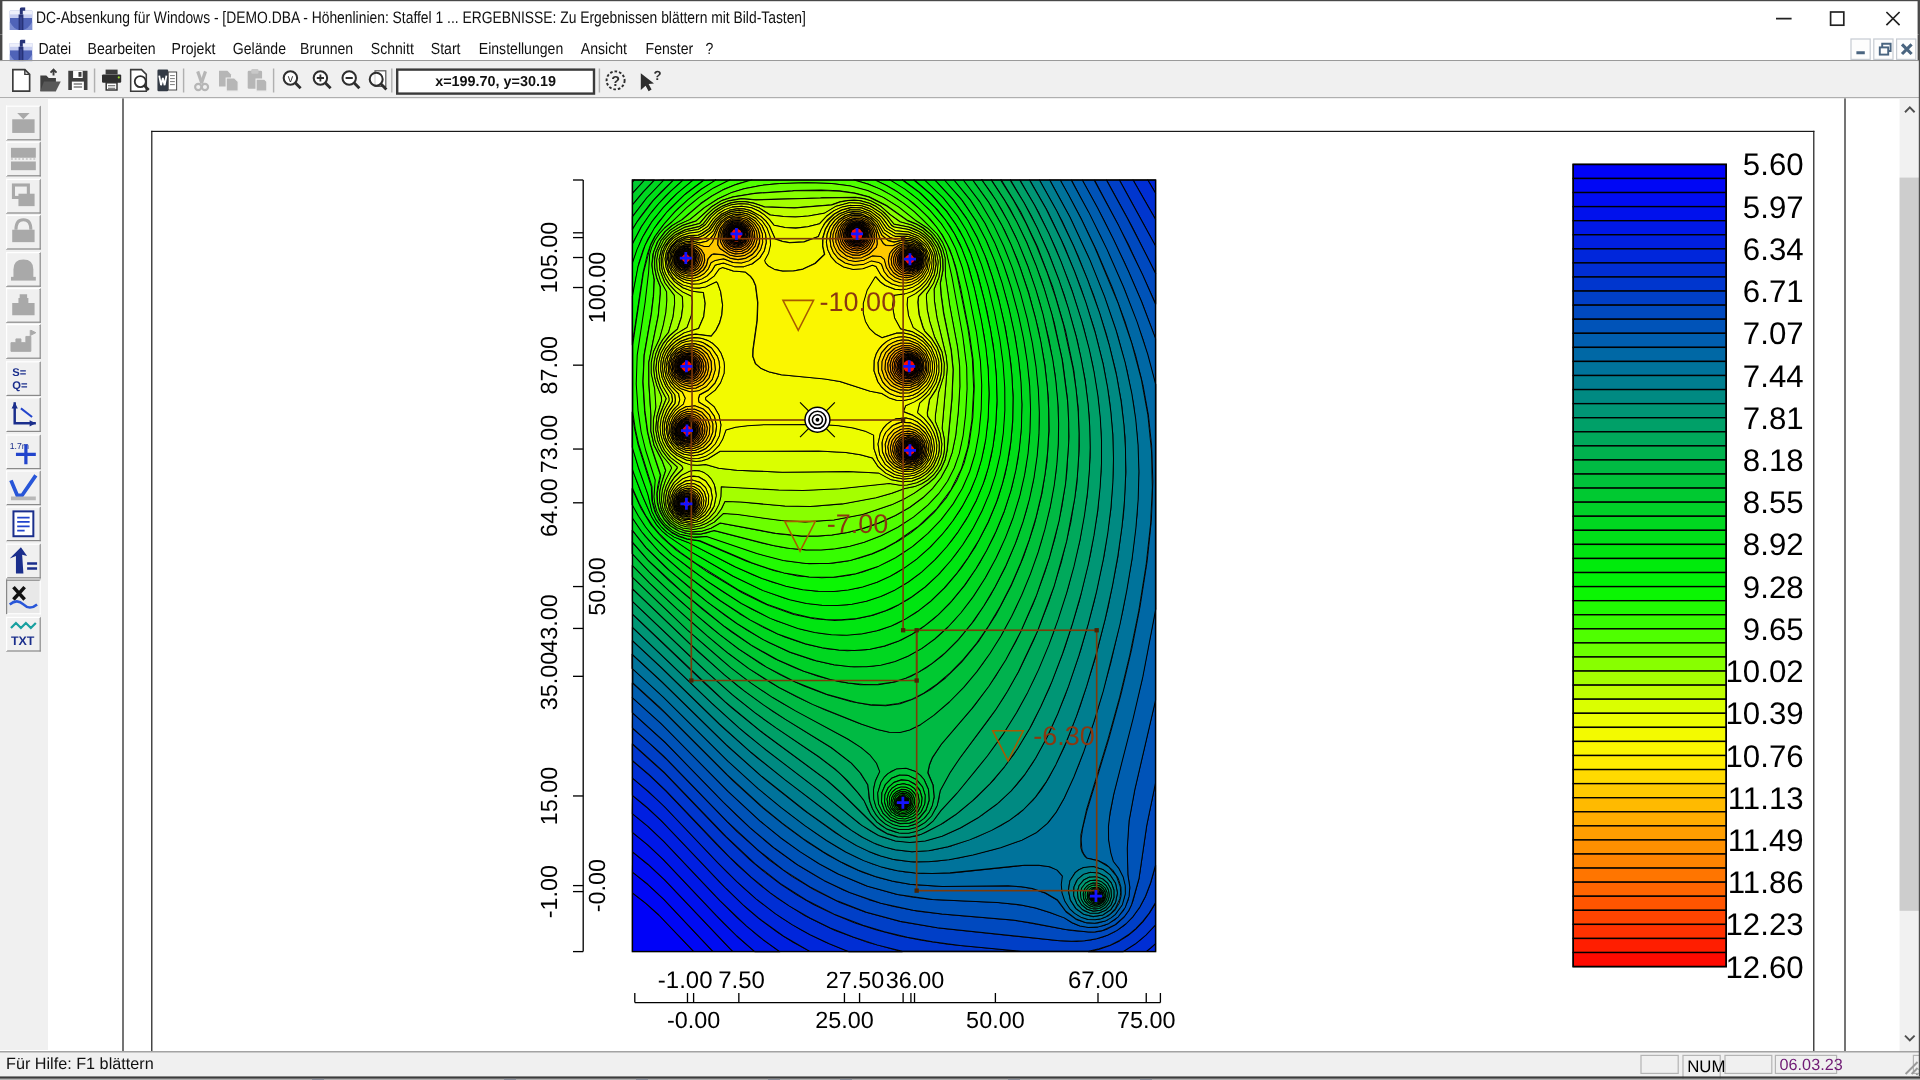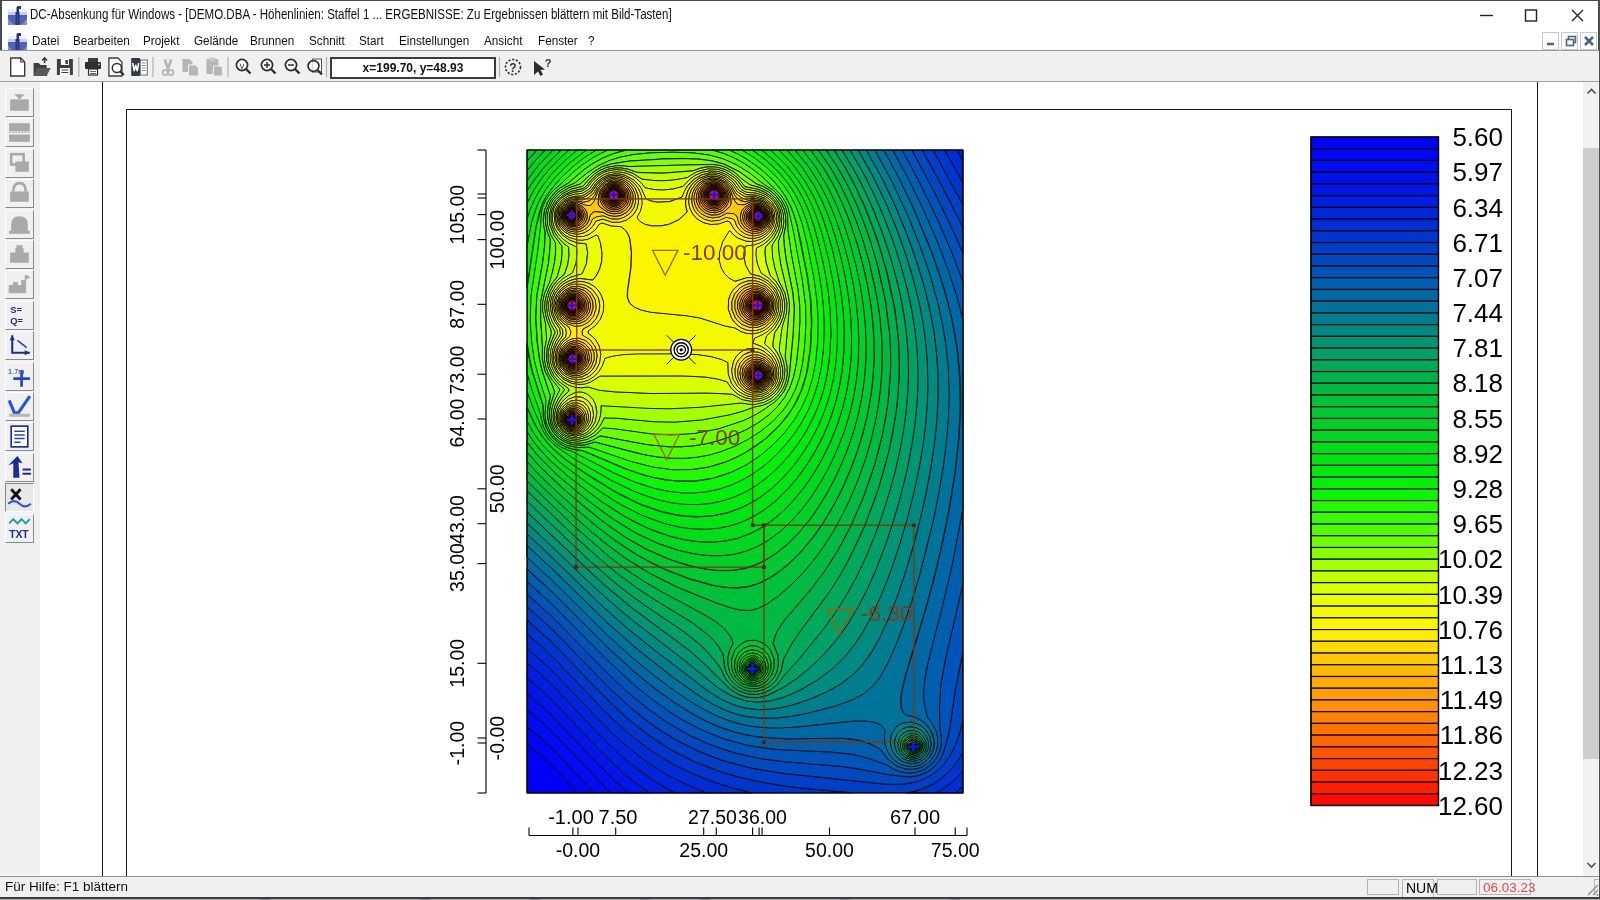--- a/index.html
+++ b/index.html
@@ -125,21 +125,21 @@
       <circle cx="-1" cy="-2" r="5.6" fill="#fff" stroke="#2e2e2e" stroke-width="1.7"></circle>
       <path d="M-4 -2 H2" stroke="#2e2e2e" stroke-width="1.5"></path>
       <path d="M3 2 L7.5 6.5" stroke="#2e2e2e" stroke-width="2.4"></path>
     </g>
     <g transform="translate(315.5,16)">
       <rect x="-3" y="-8" width="9" height="13" fill="#fff" stroke="#555" stroke-width="1"></rect>
       <circle cx="-2" cy="-1" r="5.4" fill="#fff" fill-opacity="0.75" stroke="#2e2e2e" stroke-width="1.7"></circle>
       <path d="M2 3 L6.5 7.5" stroke="#2e2e2e" stroke-width="2.4"></path>
     </g>
   </svg>
-<div class="abs" style="left:330px;top:57px;width:166px;height:22px;background:#fff;border:2px solid #3a3a3a;font-size:12px;font-weight:bold;color:#111;text-align:center;line-height:19.5px">x=199.70, y=48.93</div>
+<div class="abs" style="left:330px;top:57px;width:166px;height:22px;background:#fff;border:2px solid #3a3a3a;font-size:12px;font-weight:bold;color:#111;text-align:center;line-height:19.5px">x=199.70, y=30.19</div>
 <svg class="abs" style="left:500px;top:51px" width="60" height="31" viewBox="0 0 60 31">
 <g>
       <circle cx="13" cy="16" r="7.5" fill="none" stroke="#2e2e2e" stroke-width="1.6" stroke-dasharray="2.2 1.6"></circle>
       <text x="13" y="20.5" font-size="12" font-weight="bold" text-anchor="middle" fill="#2e2e2e" font-family="Liberation Sans">?</text>
     </g>
 <g>
       <path d="M34 10 L34 24 L38 20.5 L40.5 25 L43 23.5 L40.5 19 L45 18.5 Z" fill="#2e2e2e"></path>
       <text x="48" y="16" font-size="11" font-weight="bold" text-anchor="middle" fill="#2e2e2e" font-family="Liberation Sans">?</text>
     </g>
 </svg>
@@ -496,21 +496,21 @@
 <div class="abs" style="left:1583px;top:148px;width:17px;height:611px;background:#cdcdcd"></div>
 <svg class="abs" style="left:1583px;top:82px" width="17" height="794" viewBox="0 0 17 794">
 <path d="M4.5 11.5 L8.5 7.5 L12.5 11.5" fill="none" stroke="#505050" stroke-width="1.6"></path>
 <path d="M4.5 781 L8.5 785 L12.5 781" fill="none" stroke="#505050" stroke-width="1.6"></path>
 </svg>
 <div class="abs" style="left:0;top:876px;width:1600px;height:21px;background:#f0f0f0;border-top:1px solid #8f8f8f"></div>
 <div class="abs" style="left:5px;top:879px;font-size:13.5px;color:#111">Für Hilfe: F1 blättern</div>
 <div class="abs" style="left:1367px;top:879px;width:32px;height:16px;border:1px solid #b4b4b4;font-size:13.5px;color:#111;padding-left:3px"></div>
 <div class="abs" style="left:1402px;top:879px;width:32px;height:34px;border:1px solid #b4b4b4;font-size:14px;color:#000000;padding-left:3px">NUM</div>
 <div class="abs" style="left:1437px;top:879px;width:40px;height:16px;border:1px solid #b4b4b4;font-size:13.5px;color:#111;padding-left:3px"></div>
-<div class="abs" style="left:1479px;top:879px;width:52px;height:16px;border:1px solid #b4b4b4;font-size:13.5px;color:#ef4444;padding-left:3px">06.03.23</div>
+<div class="abs" style="left:1479px;top:879px;width:52px;height:16px;border:1px solid #b4b4b4;font-size:13.5px;color:#701a75;padding-left:3px">06.03.23</div>
 <div class="abs" style="left:1594px;top:879px;width:34px;height:16px;border:1px solid #b4b4b4;font-size:13.5px;color:#14532d;padding-left:3px">14:28</div>
 <svg class="abs" style="left:1585px;top:882px" width="14" height="14" viewBox="0 0 14 14">
 <path d="M13 3 L3 13 M13 8 L8 13 M13 13 L12 14" stroke="#9a9a9a" stroke-width="1.6"></path>
 </svg>
 <div class="abs" style="left:0;top:897px;width:1600px;height:1.5px;background:#3c3c3c"></div>
 <div class="abs" style="left:0;top:898.5px;width:1600px;height:1.5px;background:#b2b2b2"></div>
 <div class="abs" style="left:260px;top:898.5px;width:10px;height:1.5px;background:#8a8f9a"></div>
 <div class="abs" style="left:420px;top:898.5px;width:10px;height:1.5px;background:#8a8f9a"></div>
 <div class="abs" style="left:530px;top:898.5px;width:10px;height:1.5px;background:#8a8f9a"></div>
 <div class="abs" style="left:640px;top:898.5px;width:10px;height:1.5px;background:#8a8f9a"></div>

